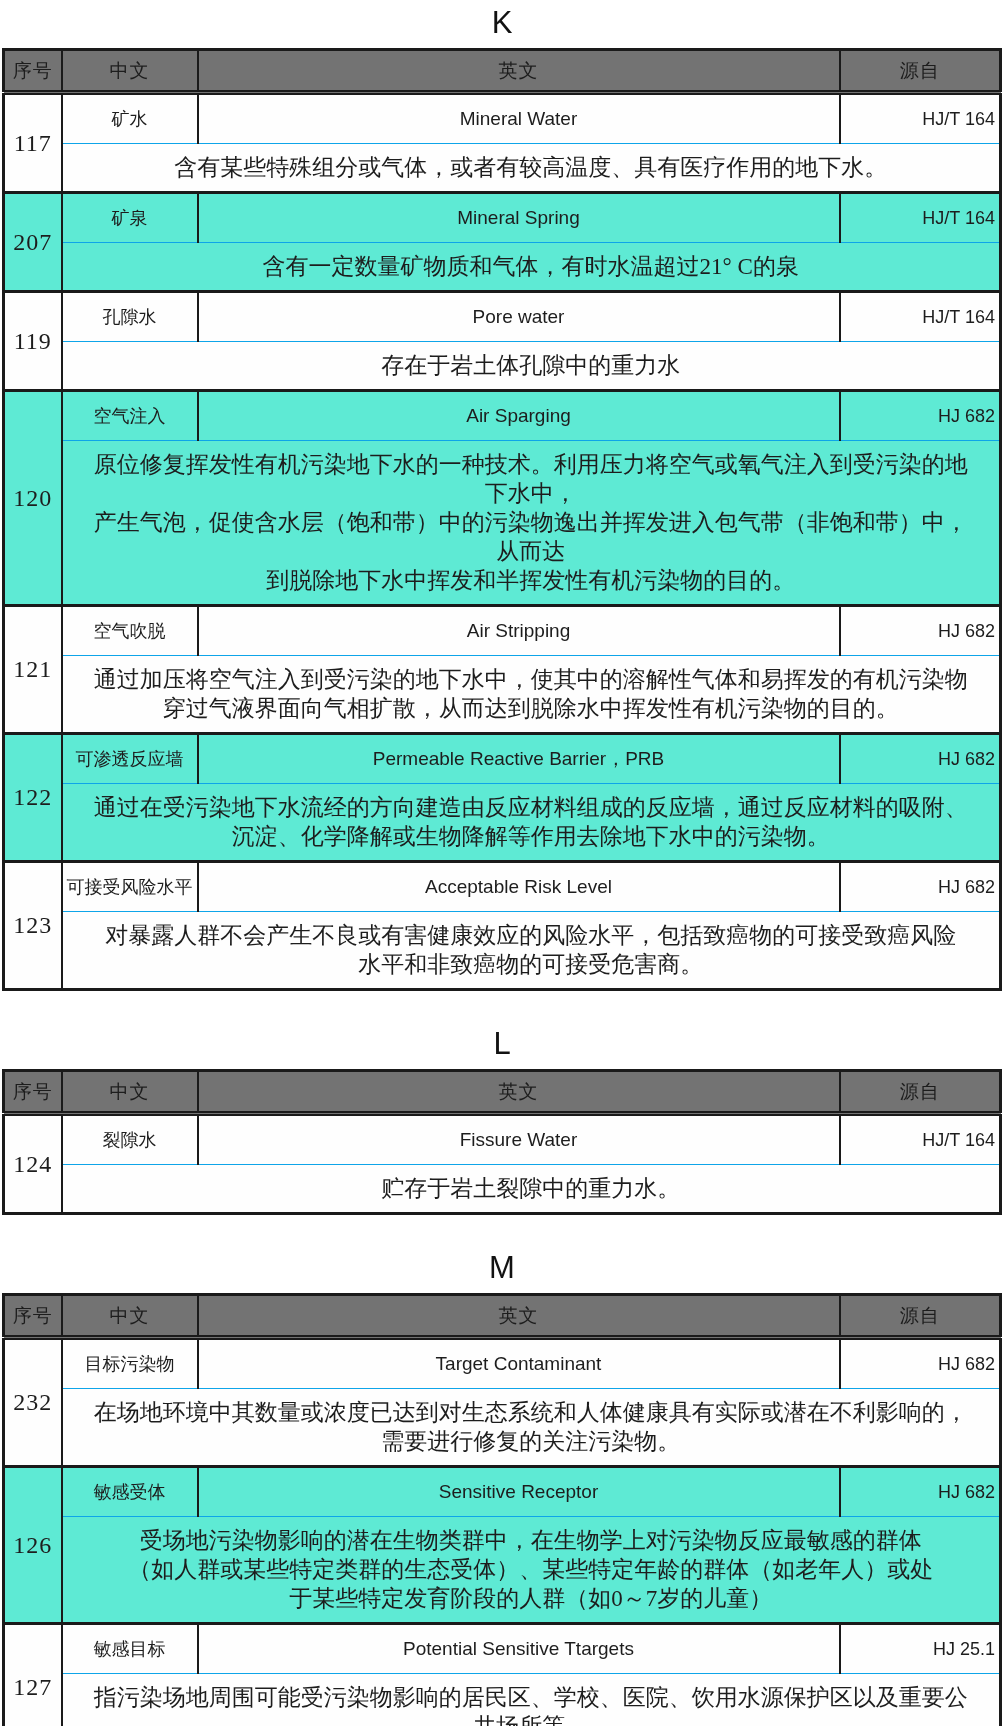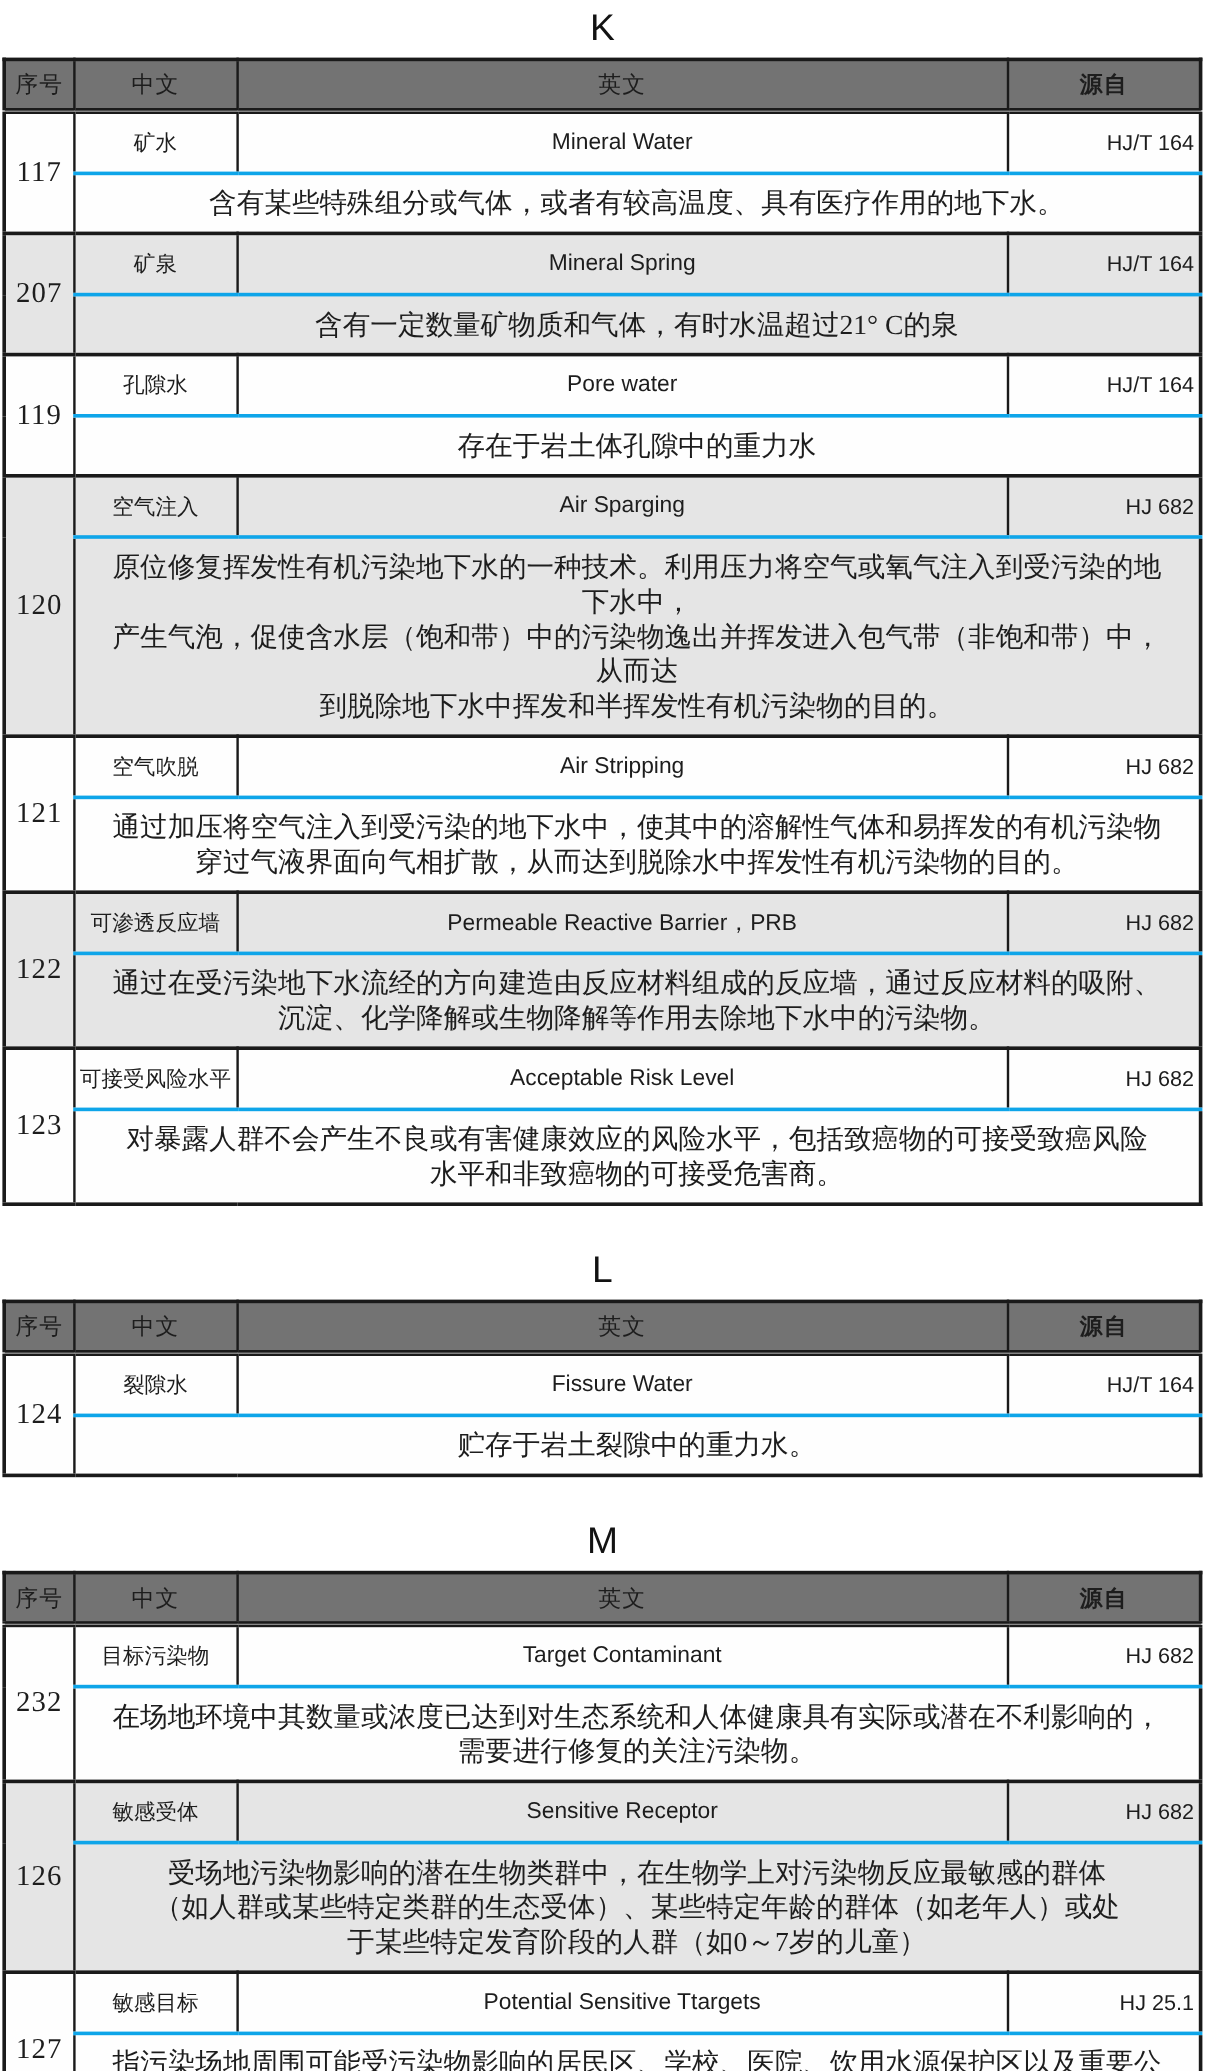--- a/index.html
+++ b/index.html
@@ -33,33 +33,33 @@
   col.c-src{width:auto;}
   th{
     background:#737373;
     font-weight:400;
     font-size:19px;
     padding:7px 4px 6px 4px;
     border-right:2px solid #1a1a1a;
     border-bottom:5px double #1a1a1a;
     letter-spacing:1px;
   }
-  th:last-child{border-right:none;font-weight:bold;}
+  th:last-child{border-right:none;}
   td{vertical-align:middle;text-align:center;}
   .shade-white td{background:#fefefe;}
-  .shade-gray td{background:#e5e5e5;}
+  .shade-gray td{background:#5eead4;}
   td.num{
     border-right:2px solid #1a1a1a;
     border-bottom:3px solid #1a1a1a;
     font-size:24px;
     letter-spacing:1px;
   }
   tr.term-row td.cell{
     height:44px;
-    border-bottom:3px solid #0ea5e9;
+    border-bottom:1px solid #0ea5e9;
   }
   td.cn{
     border-right:2px solid #1a1a1a;
     font-size:18px;
     padding:2px 3px;
   }
   td.en{
     border-right:2px solid #1a1a1a;
     font-family:"Liberation Sans","DejaVu Sans",sans-serif;
     font-size:19px;

